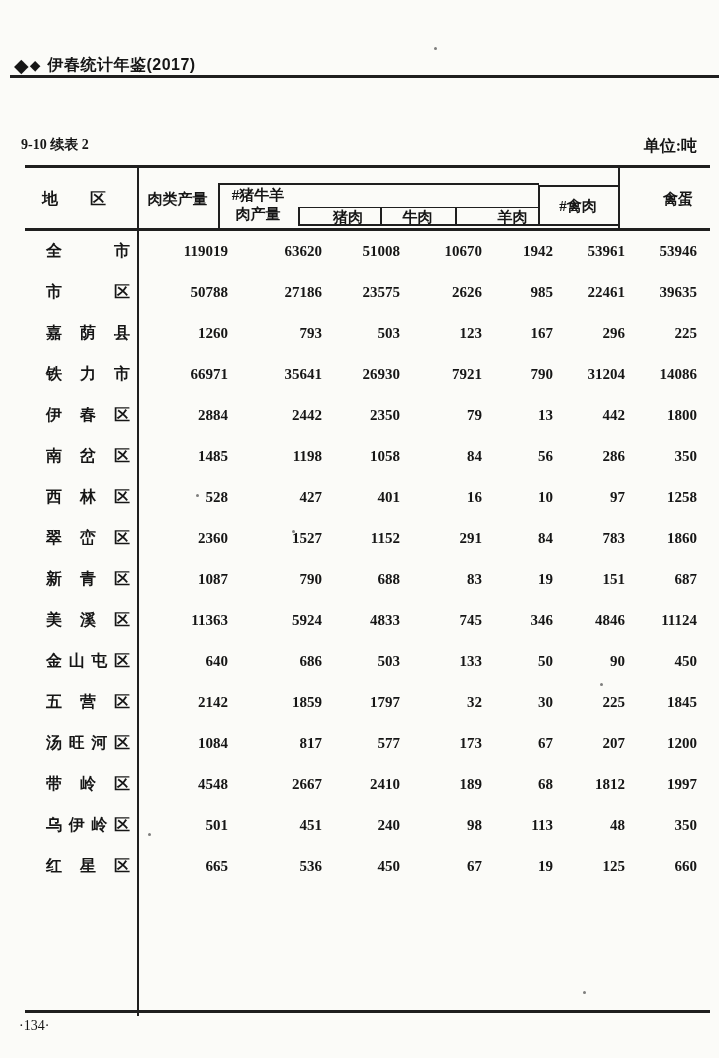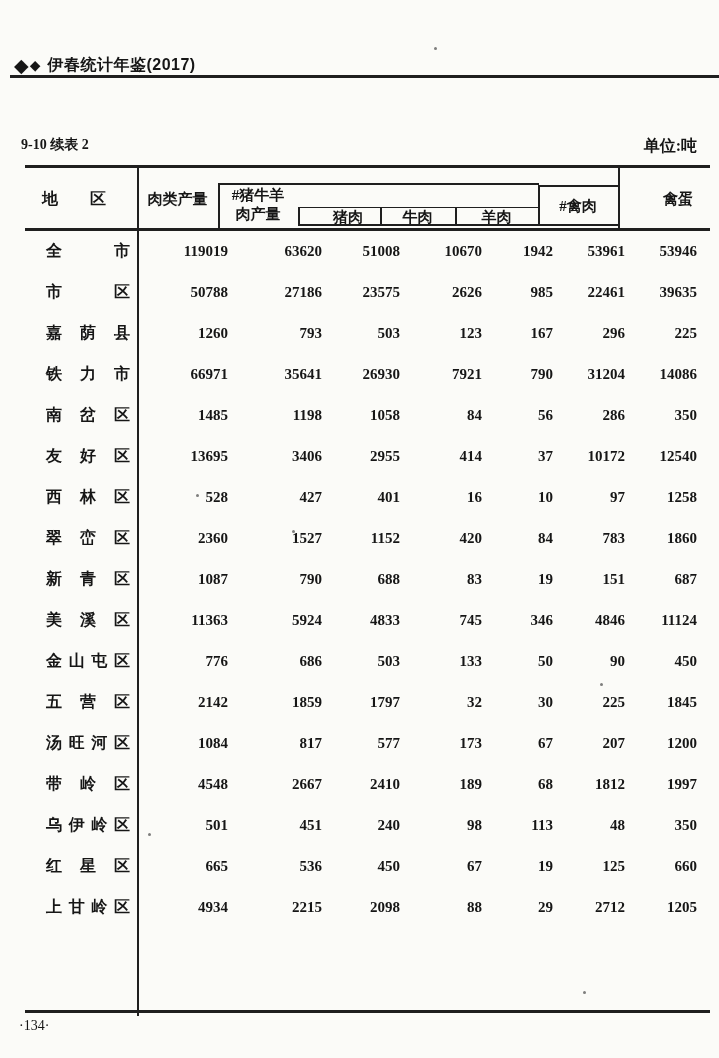--- a/index.html
+++ b/index.html
@@ -86,21 +86,21 @@
 <div class="vline" style="left:455px;top:206.5px;width:1.5px;height:19px;"></div>
 
 <div class="th th-justify" style="left:42px;top:189px;width:64px;font-size:16px;">地区</div>
 <div class="th th-center" style="left:137px;top:190px;width:81px;">肉类产量</div>
 <div class="th th-center" style="left:218px;top:186px;width:80px;line-height:19px;">
   <div>#猪牛羊</div>
   <div>肉产量</div>
 </div>
 <div class="th th-center" style="left:298px;top:208px;width:82px;padding-left:9px;">猪肉</div>
 <div class="th th-center" style="left:380px;top:208px;width:75px;">牛肉</div>
-<div class="th th-center" style="left:455px;top:208px;width:83px;">羊肉</div>
+<div class="th th-center" style="left:455px;top:208px;width:83px;padding-left:16px;">羊肉</div>
 <div class="th th-center" style="left:538px;top:197px;width:80px;">#禽肉</div>
 <div class="th th-center" style="left:618px;top:190px;width:88px;padding-left:16px;">禽蛋</div>
 
 <div id="rows">
     <div class="row">
       <div class="cell-region">全市</div>
       <div class="cell-num c0">119019</div>
       <div class="cell-num c1">63620</div>
       <div class="cell-num c2">51008</div>
       <div class="cell-num c3">10670</div>
@@ -132,55 +132,55 @@
       <div class="cell-region">铁力市</div>
       <div class="cell-num c0">66971</div>
       <div class="cell-num c1">35641</div>
       <div class="cell-num c2">26930</div>
       <div class="cell-num c3">7921</div>
       <div class="cell-num c4">790</div>
       <div class="cell-num c5">31204</div>
       <div class="cell-num c6">14086</div>
     </div>
     <div class="row">
+      <div class="cell-region">伊春区</div>
+      <div class="cell-num c0">2884</div>
+      <div class="cell-num c1">2442</div>
+      <div class="cell-num c2">2350</div>
+      <div class="cell-num c3">79</div>
+      <div class="cell-num c4">13</div>
+      <div class="cell-num c5">442</div>
+      <div class="cell-num c6">1800</div>
+    </div>
+    <div class="row">
       <div class="cell-region">南岔区</div>
       <div class="cell-num c0">1485</div>
       <div class="cell-num c1">1198</div>
       <div class="cell-num c2">1058</div>
       <div class="cell-num c3">84</div>
       <div class="cell-num c4">56</div>
       <div class="cell-num c5">286</div>
       <div class="cell-num c6">350</div>
     </div>
     <div class="row">
-      <div class="cell-region">友好区</div>
-      <div class="cell-num c0">13695</div>
-      <div class="cell-num c1">3406</div>
-      <div class="cell-num c2">2955</div>
-      <div class="cell-num c3">414</div>
-      <div class="cell-num c4">37</div>
-      <div class="cell-num c5">10172</div>
-      <div class="cell-num c6">12540</div>
-    </div>
-    <div class="row">
       <div class="cell-region">西林区</div>
       <div class="cell-num c0">528</div>
       <div class="cell-num c1">427</div>
       <div class="cell-num c2">401</div>
       <div class="cell-num c3">16</div>
       <div class="cell-num c4">10</div>
       <div class="cell-num c5">97</div>
       <div class="cell-num c6">1258</div>
     </div>
     <div class="row">
       <div class="cell-region">翠峦区</div>
       <div class="cell-num c0">2360</div>
       <div class="cell-num c1">1527</div>
       <div class="cell-num c2">1152</div>
-      <div class="cell-num c3">420</div>
+      <div class="cell-num c3">291</div>
       <div class="cell-num c4">84</div>
       <div class="cell-num c5">783</div>
       <div class="cell-num c6">1860</div>
     </div>
     <div class="row">
       <div class="cell-region">新青区</div>
       <div class="cell-num c0">1087</div>
       <div class="cell-num c1">790</div>
       <div class="cell-num c2">688</div>
       <div class="cell-num c3">83</div>
@@ -193,21 +193,21 @@
       <div class="cell-num c0">11363</div>
       <div class="cell-num c1">5924</div>
       <div class="cell-num c2">4833</div>
       <div class="cell-num c3">745</div>
       <div class="cell-num c4">346</div>
       <div class="cell-num c5">4846</div>
       <div class="cell-num c6">11124</div>
     </div>
     <div class="row">
       <div class="cell-region">金山屯区</div>
-      <div class="cell-num c0">776</div>
+      <div class="cell-num c0">640</div>
       <div class="cell-num c1">686</div>
       <div class="cell-num c2">503</div>
       <div class="cell-num c3">133</div>
       <div class="cell-num c4">50</div>
       <div class="cell-num c5">90</div>
       <div class="cell-num c6">450</div>
     </div>
     <div class="row">
       <div class="cell-region">五营区</div>
       <div class="cell-num c0">2142</div>
@@ -251,30 +251,20 @@
     <div class="row">
       <div class="cell-region">红星区</div>
       <div class="cell-num c0">665</div>
       <div class="cell-num c1">536</div>
       <div class="cell-num c2">450</div>
       <div class="cell-num c3">67</div>
       <div class="cell-num c4">19</div>
       <div class="cell-num c5">125</div>
       <div class="cell-num c6">660</div>
     </div>
-    <div class="row">
-      <div class="cell-region">上甘岭区</div>
-      <div class="cell-num c0">4934</div>
-      <div class="cell-num c1">2215</div>
-      <div class="cell-num c2">2098</div>
-      <div class="cell-num c3">88</div>
-      <div class="cell-num c4">29</div>
-      <div class="cell-num c5">2712</div>
-      <div class="cell-num c6">1205</div>
-    </div>
   </div>
 
 <div class="speck" style="left:434px;top:47px;"></div>
 <div class="speck" style="left:196px;top:494px;"></div>
 <div class="speck" style="left:292px;top:530px;"></div>
 <div class="speck" style="left:600px;top:683px;"></div>
 <div class="speck" style="left:148px;top:833px;"></div>
 <div class="speck" style="left:583px;top:991px;"></div>
 
 <div class="page-number">·134·</div>

